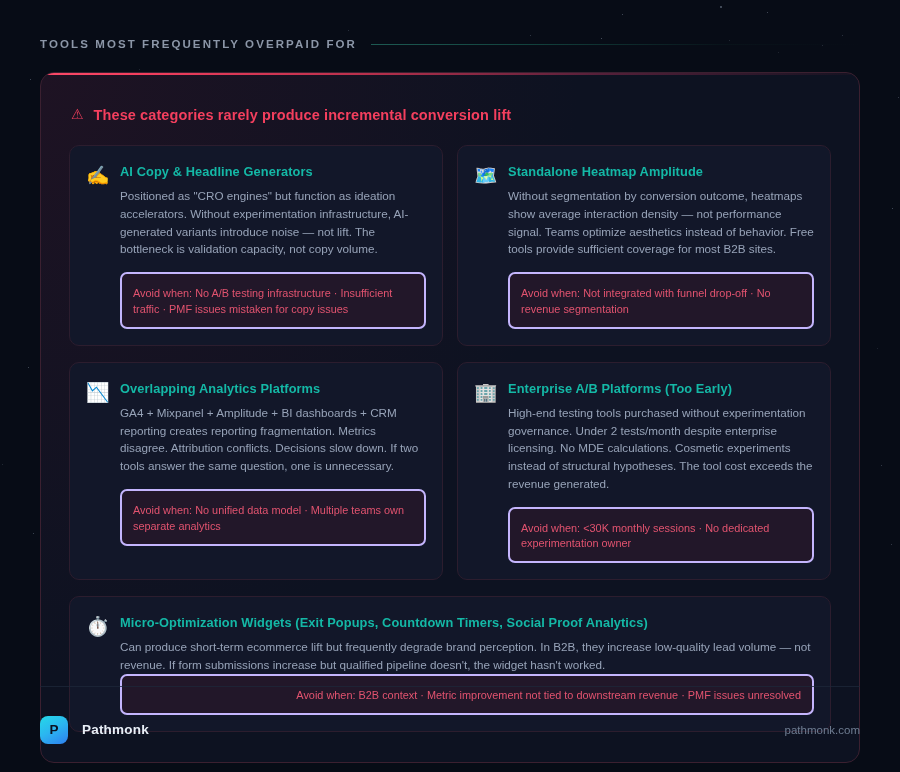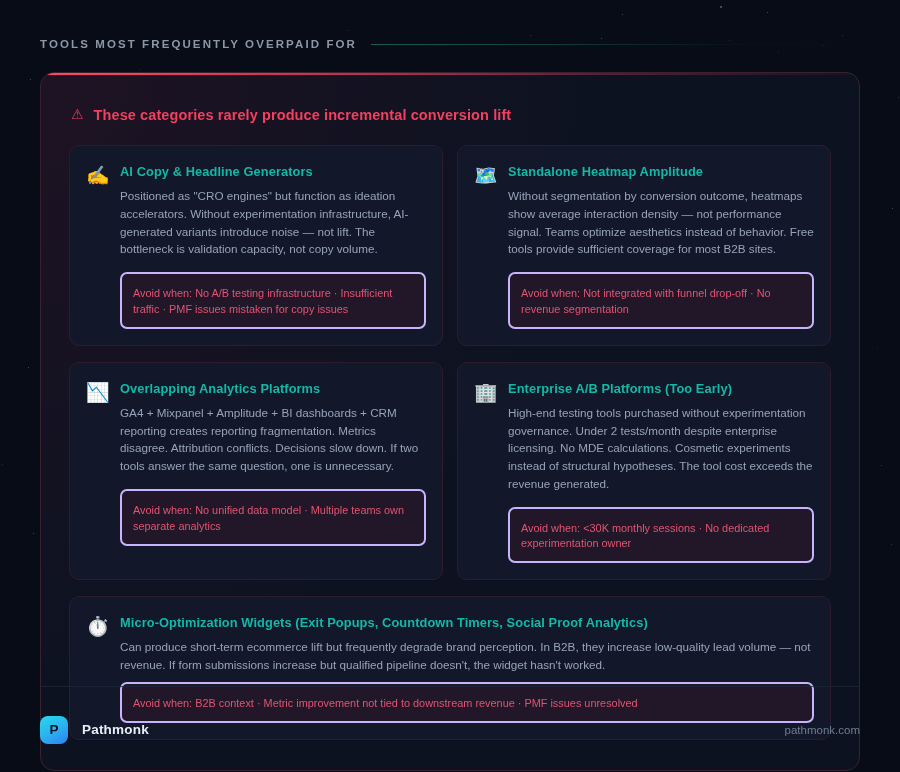--- a/index.html
+++ b/index.html
@@ -145,21 +145,21 @@
     margin-top: 14px;
     border: 2px solid #c4b5fd;
     border-radius: 7px;
     background: rgba(80,22,42,0.26);
     padding: 12px 11px 9px;
     font-size: 10.9px;
     line-height: 1.45;
     color: #e2536f;
   }
   .card.wide .card-title { font-size: 12.8px; }
-  .card.wide .avoid { margin-top: 8px; }
+  .card.wide .avoid { margin-top: 0; text-align: right; }
 
   
   .footer {
     position: absolute;
     left: 40px;
     right: 40px;
     bottom: 0;
     height: 86px;
     display: flex;
     align-items: center;

